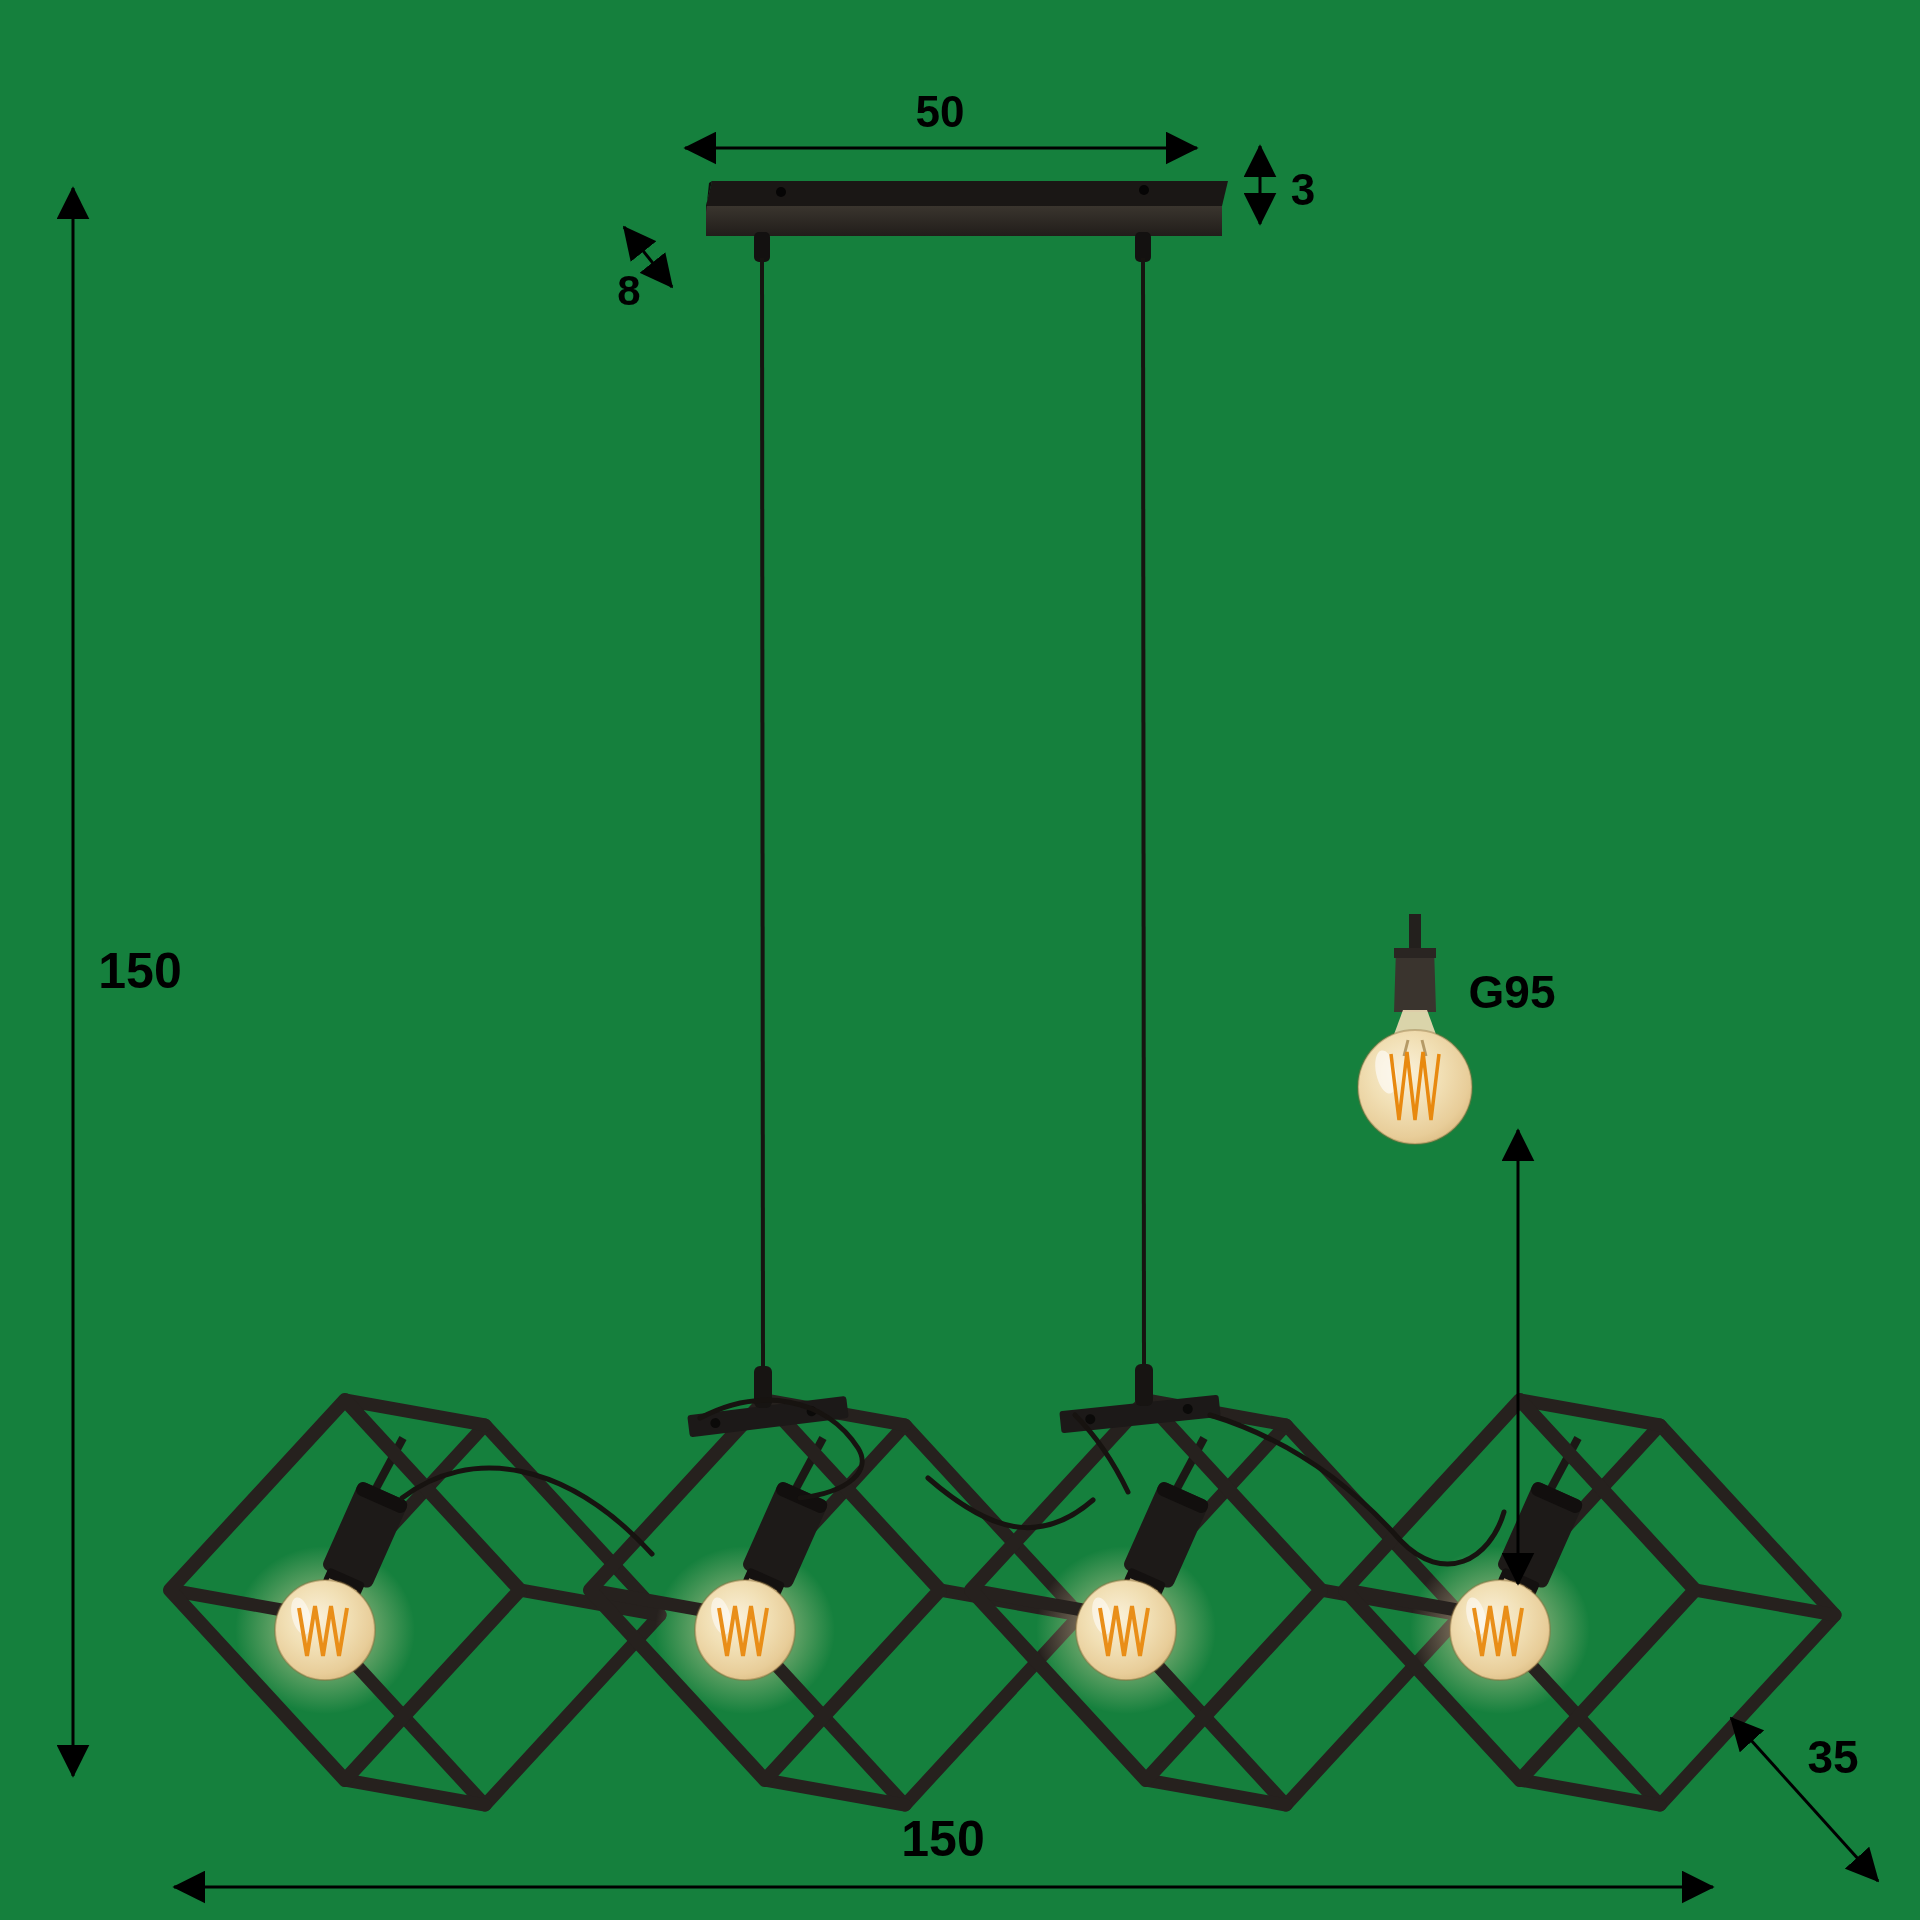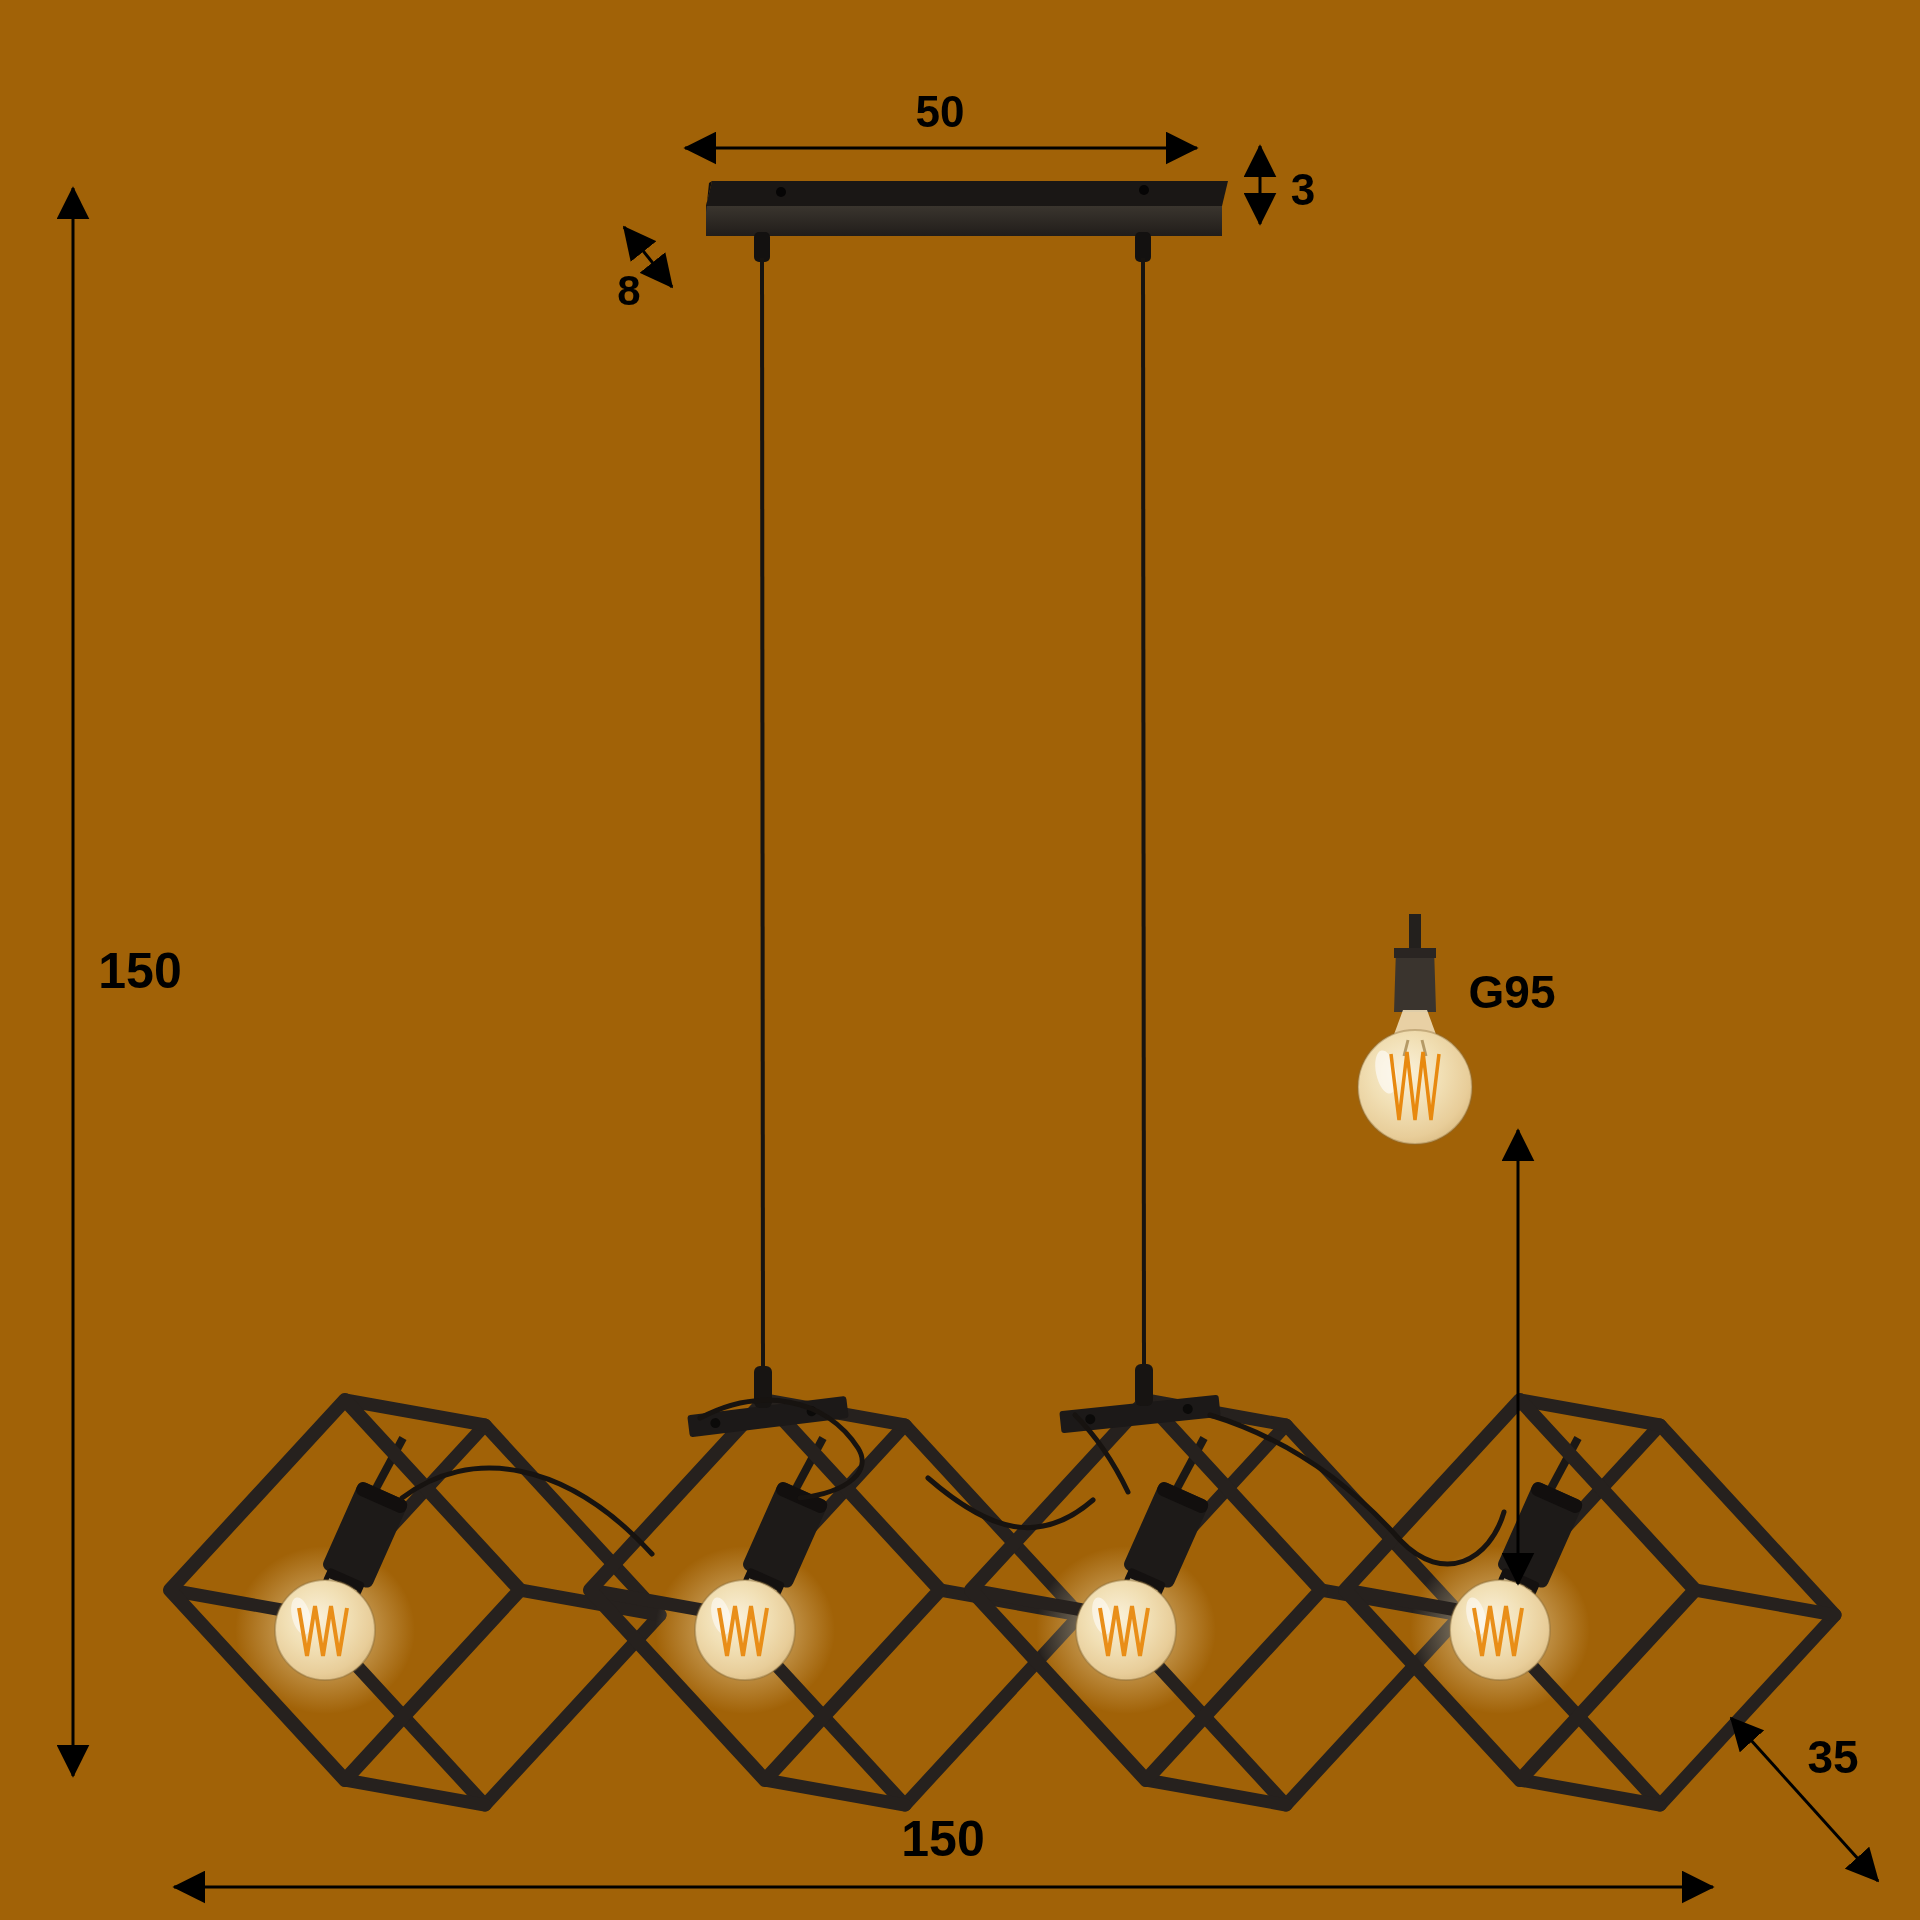--- a/index.html
+++ b/index.html
@@ -4,21 +4,21 @@
 <style>
   html, body {
     margin: 0;
     padding: 0;
     background: #ffffff;
   }
   #stage {
     position: relative;
     width: 1920px;
     height: 1920px;
-    background: #a16207;
+    background: #15803d;
     overflow: hidden;
   }
   svg { display: block; }
   .dim-text {
     font-family: "Liberation Sans", "DejaVu Sans", sans-serif;
     font-weight: bold;
     fill: #000000;
   }
   .dim-line {
     stroke: #000000;

